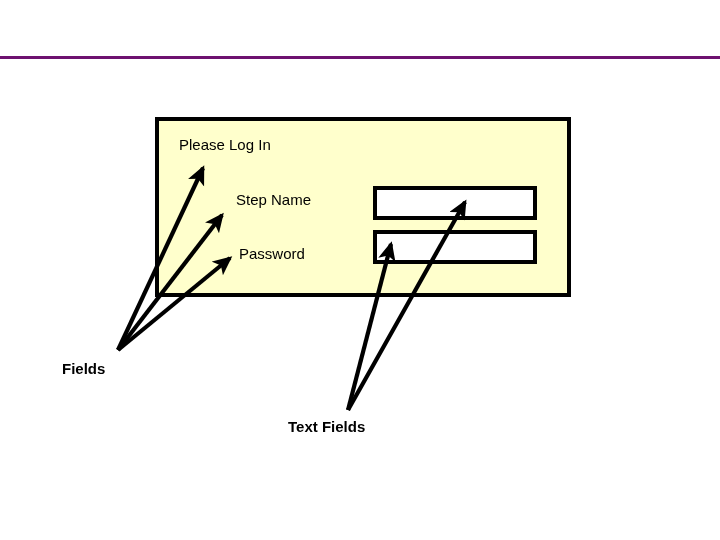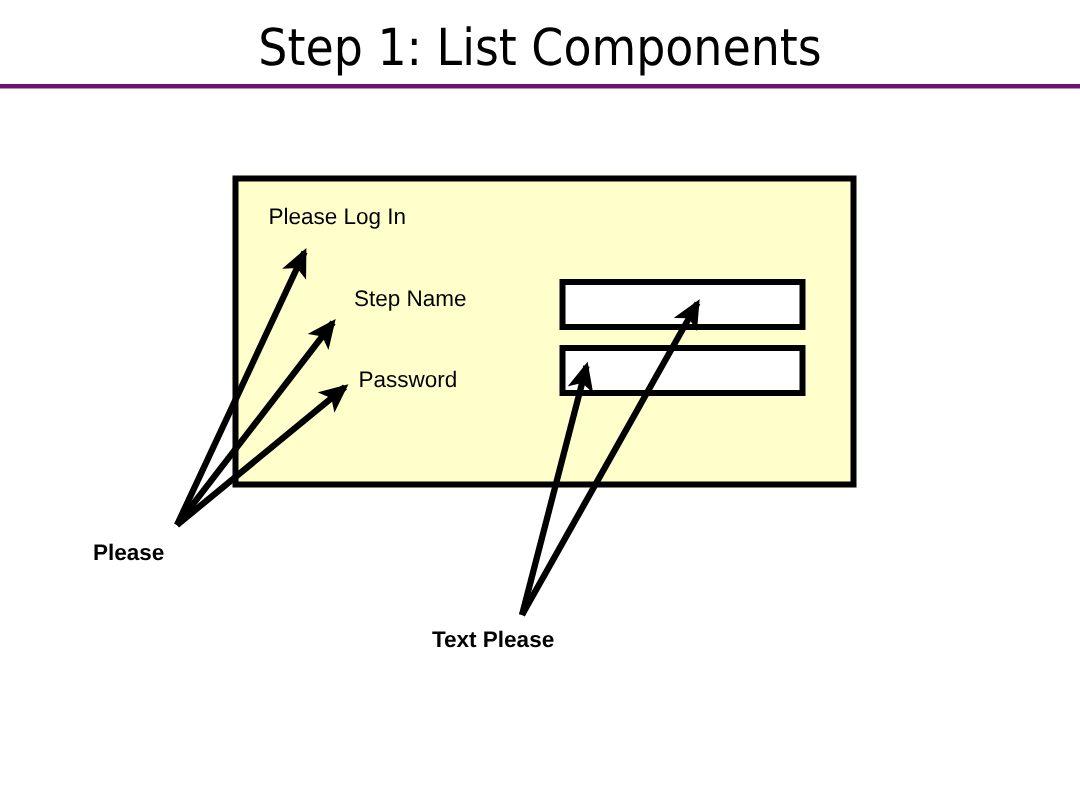--- a/index.html
+++ b/index.html
@@ -43,21 +43,21 @@
     height: 3px;
     background: #6E1270;
   }
 
   
   #login-panel {
     position: absolute;
     left: 155px;
     top: 117px;
     width: 416px;
-    height: 208px;
+    height: 180px;
     background: #FFFFCC;
     border: 4px solid #000000;
     box-sizing: border-box;
   }
   .panel-label {
     position: absolute;
     font-family: "Liberation Sans", sans-serif;
     font-size: 15px;
     font-weight: 400;
     color: #000000;
@@ -98,40 +98,39 @@
     width: 720px;
     height: 540px;
     pointer-events: none;
   }
 </style>
 </head>
 <body>
 
 <div id="slide">
 
-  <div id="slide-title">Step 1: List Components</div>
 
   <div id="title-rule"></div>
 
   <div id="login-panel">
 
     <div class="panel-label" id="label-please-log-in">Please Log In</div>
 
     <div class="panel-label" id="label-user-name">Step Name</div>
 
     <div class="panel-label" id="label-password">Password</div>
 
     <div class="text-field" id="field-user-name" title="User Name"></div>
 
     <div class="text-field" id="field-password" title="Password"></div>
   </div>
 
-  <div class="callout-label" id="caption-labels">Please</div>
+  <div class="callout-label" id="caption-labels">Fields</div>
 
-  <div class="callout-label" id="caption-text-fields">Text Please</div>
+  <div class="callout-label" id="caption-text-fields">Text Fields</div>
 
   <svg id="arrow-layer" viewBox="0 0 720 540" width="720" height="540">
     <defs>
       <marker id="arrowhead" markerWidth="5" markerHeight="5" refX="3.9" refY="2.1" orient="auto" markerUnits="strokeWidth">
         <path d="M0,0 L4.6,2.1 L0,4.2 L1.1,2.1 Z" fill="#000000"></path>
       </marker>
     </defs>
 
     <g>
       <line x1="118" y1="350" x2="203" y2="168" stroke="#000000" stroke-width="4.2" marker-end="url(#arrowhead)"></line>

